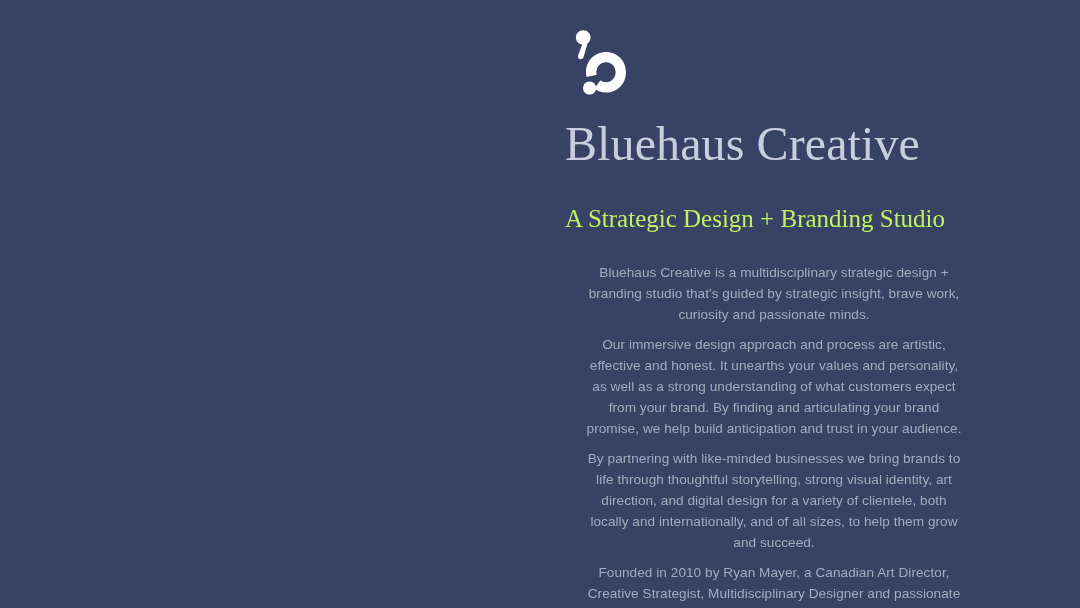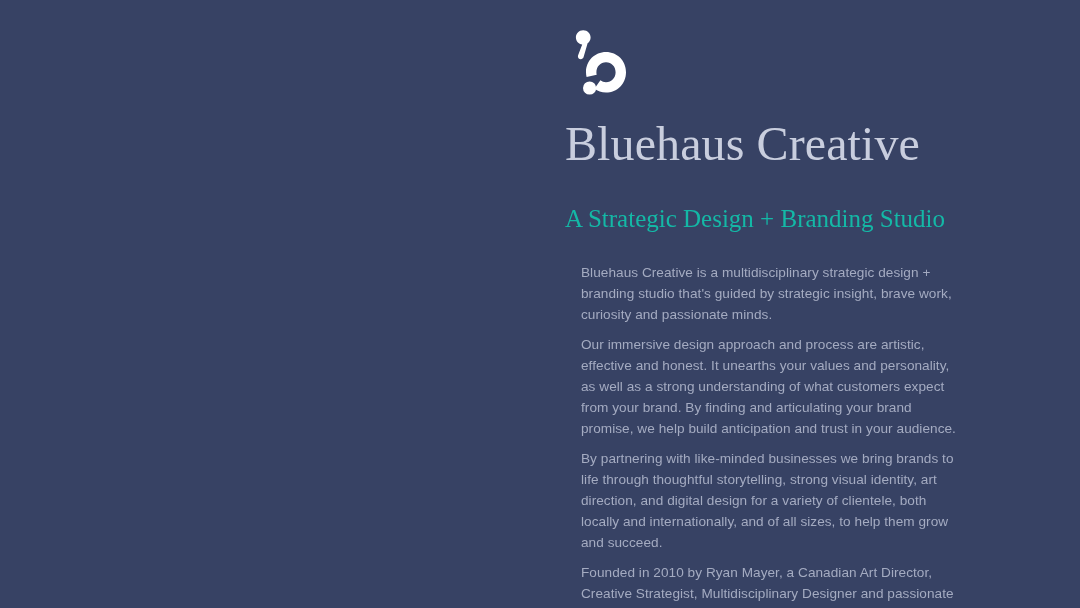--- a/index.html
+++ b/index.html
@@ -58,39 +58,40 @@
   }
 
   .brand-tagline {
     position: absolute;
     left: 0;
     top: 202px;
     font-family: "Liberation Serif", "DejaVu Serif", serif;
     font-size: 25px;
     font-weight: 400;
     line-height: 34px;
-    color: #14b8a6;
+    color: #bef264;
     white-space: nowrap;
   }
 
   
   .body-copy {
     position: absolute;
     left: 0;
     top: 262px;
     width: 402px;
   }
 
   .body-copy p {
     font-family: "Liberation Sans", sans-serif;
     font-size: 13.6px;
     line-height: 21.2px;
     color: #a4abc1;
     margin: 0 0 8px 16px;
     letter-spacing: 0.05px;
+    text-align: center;
   }
   .body-copy p:last-child { margin-bottom: 0; }
 </style>
 </head>
 <body>
 
 <div class="page">
 
   <div class="content">
 

